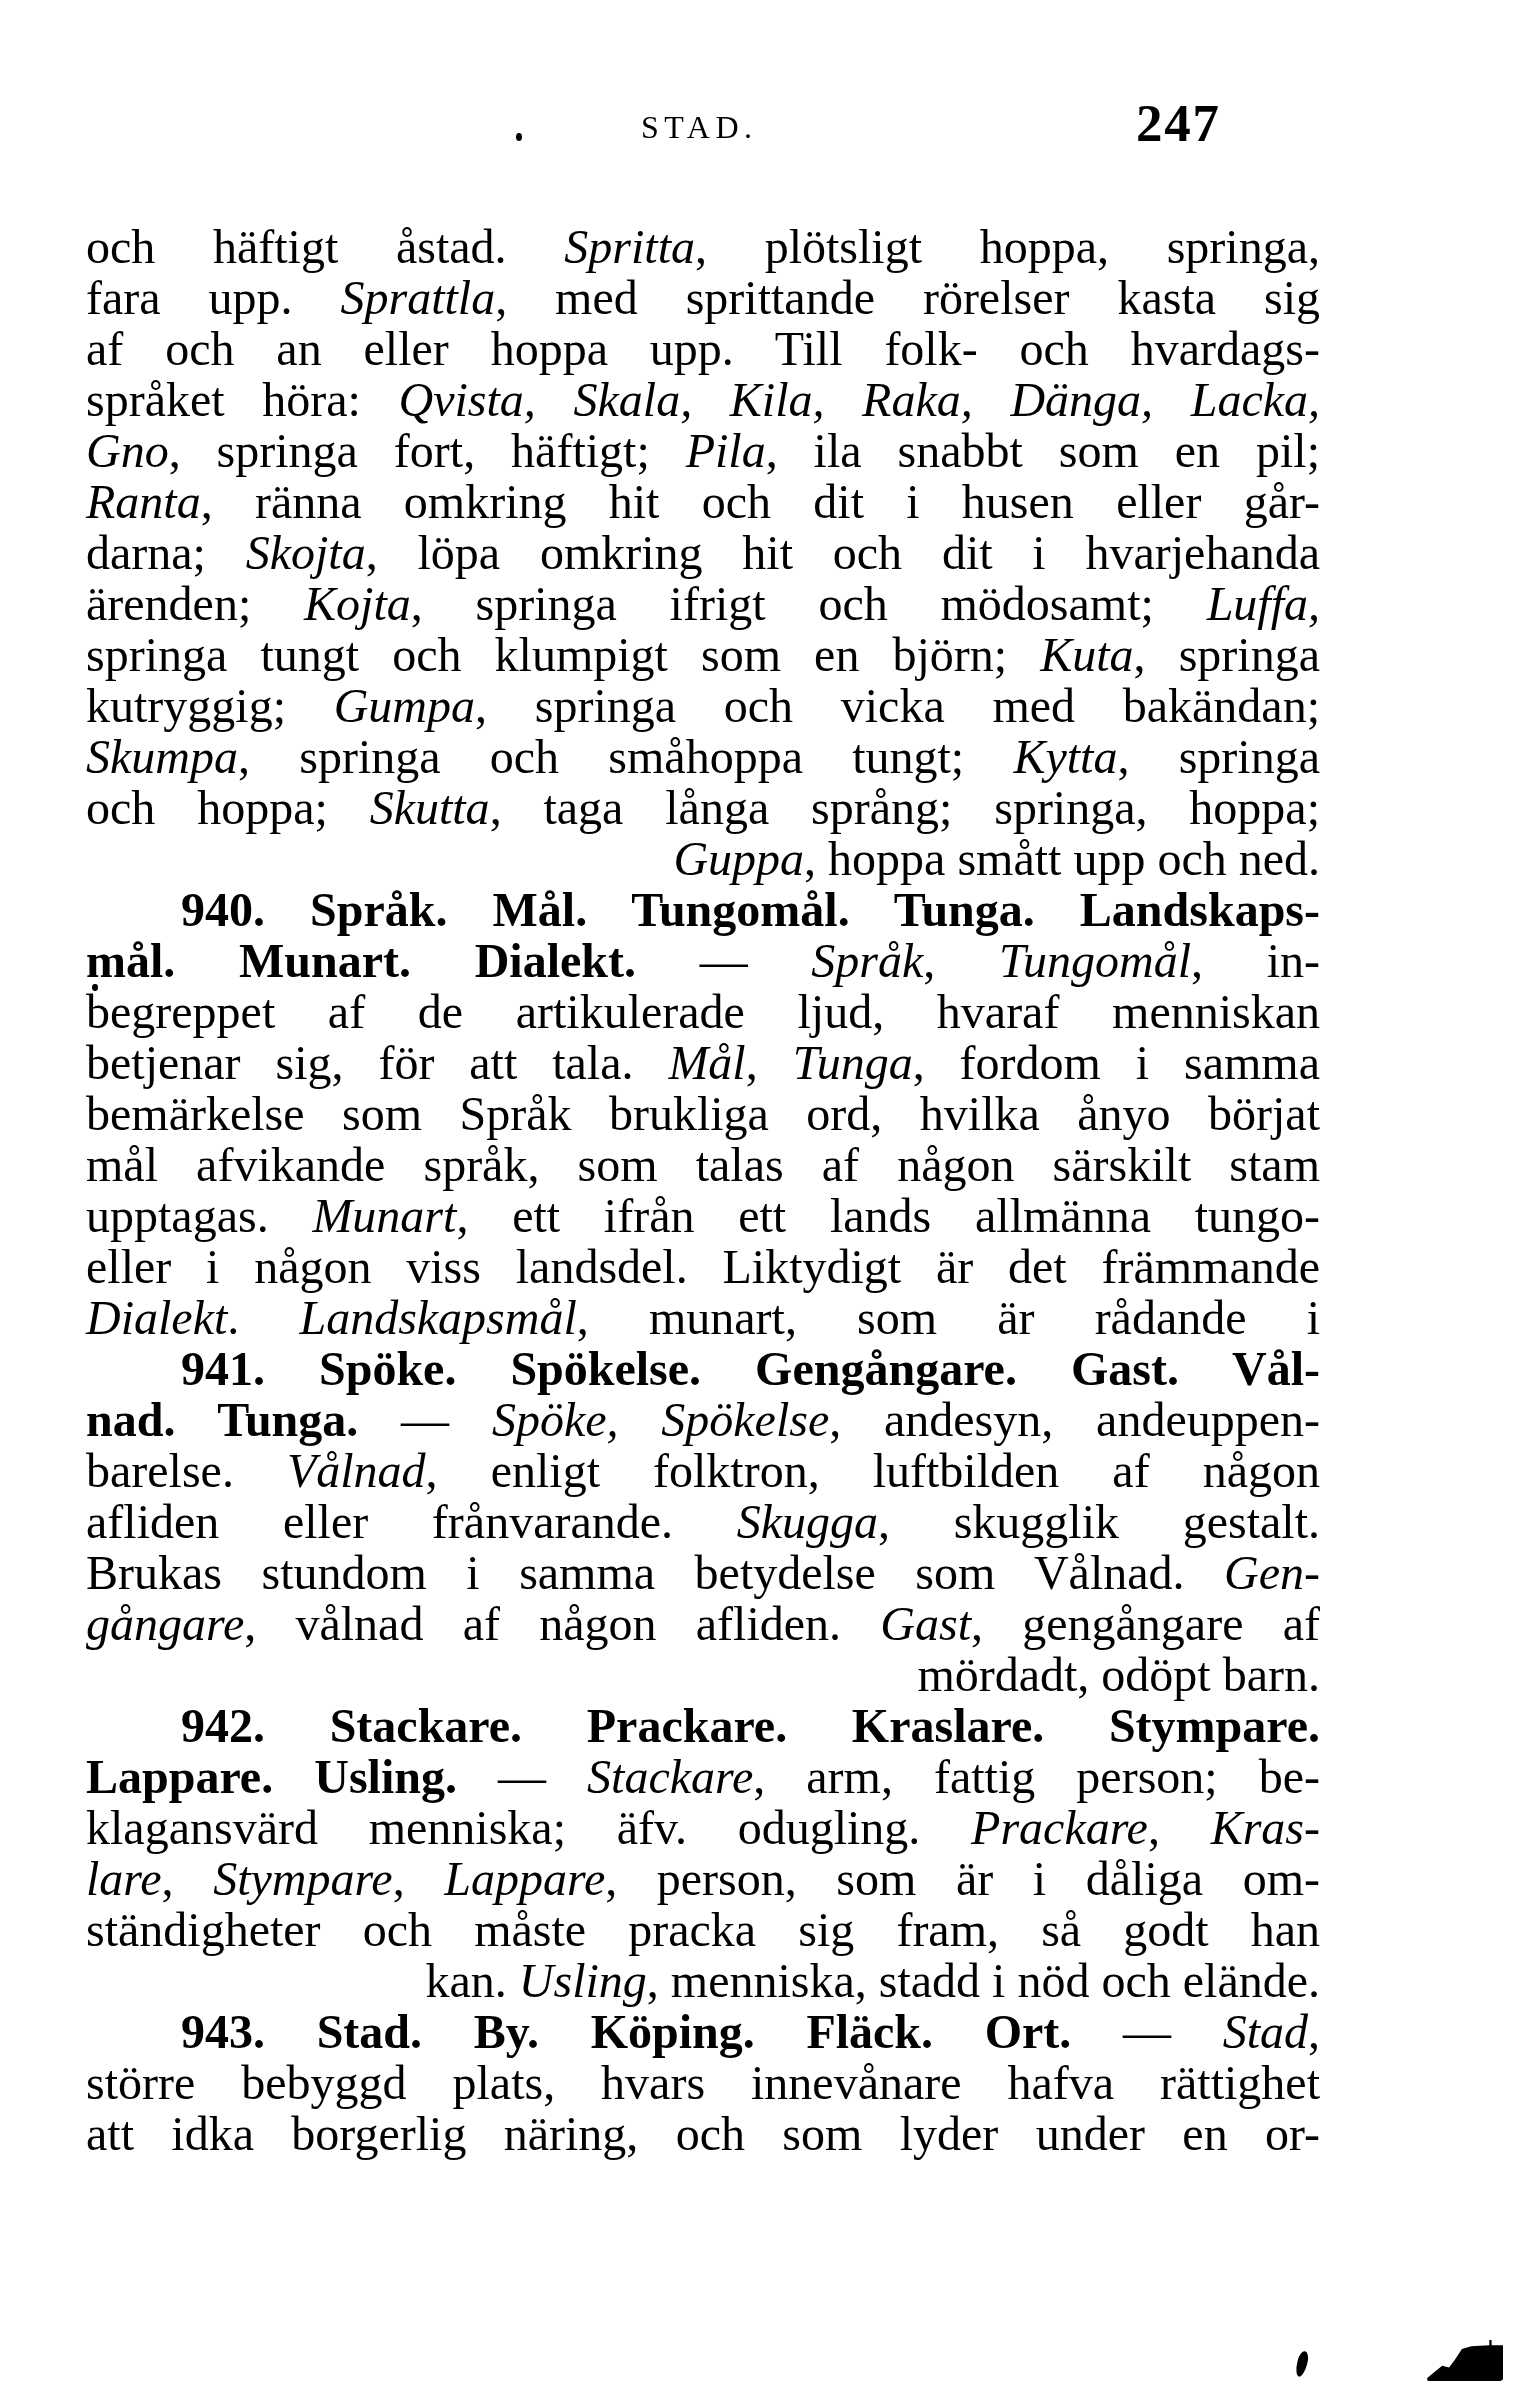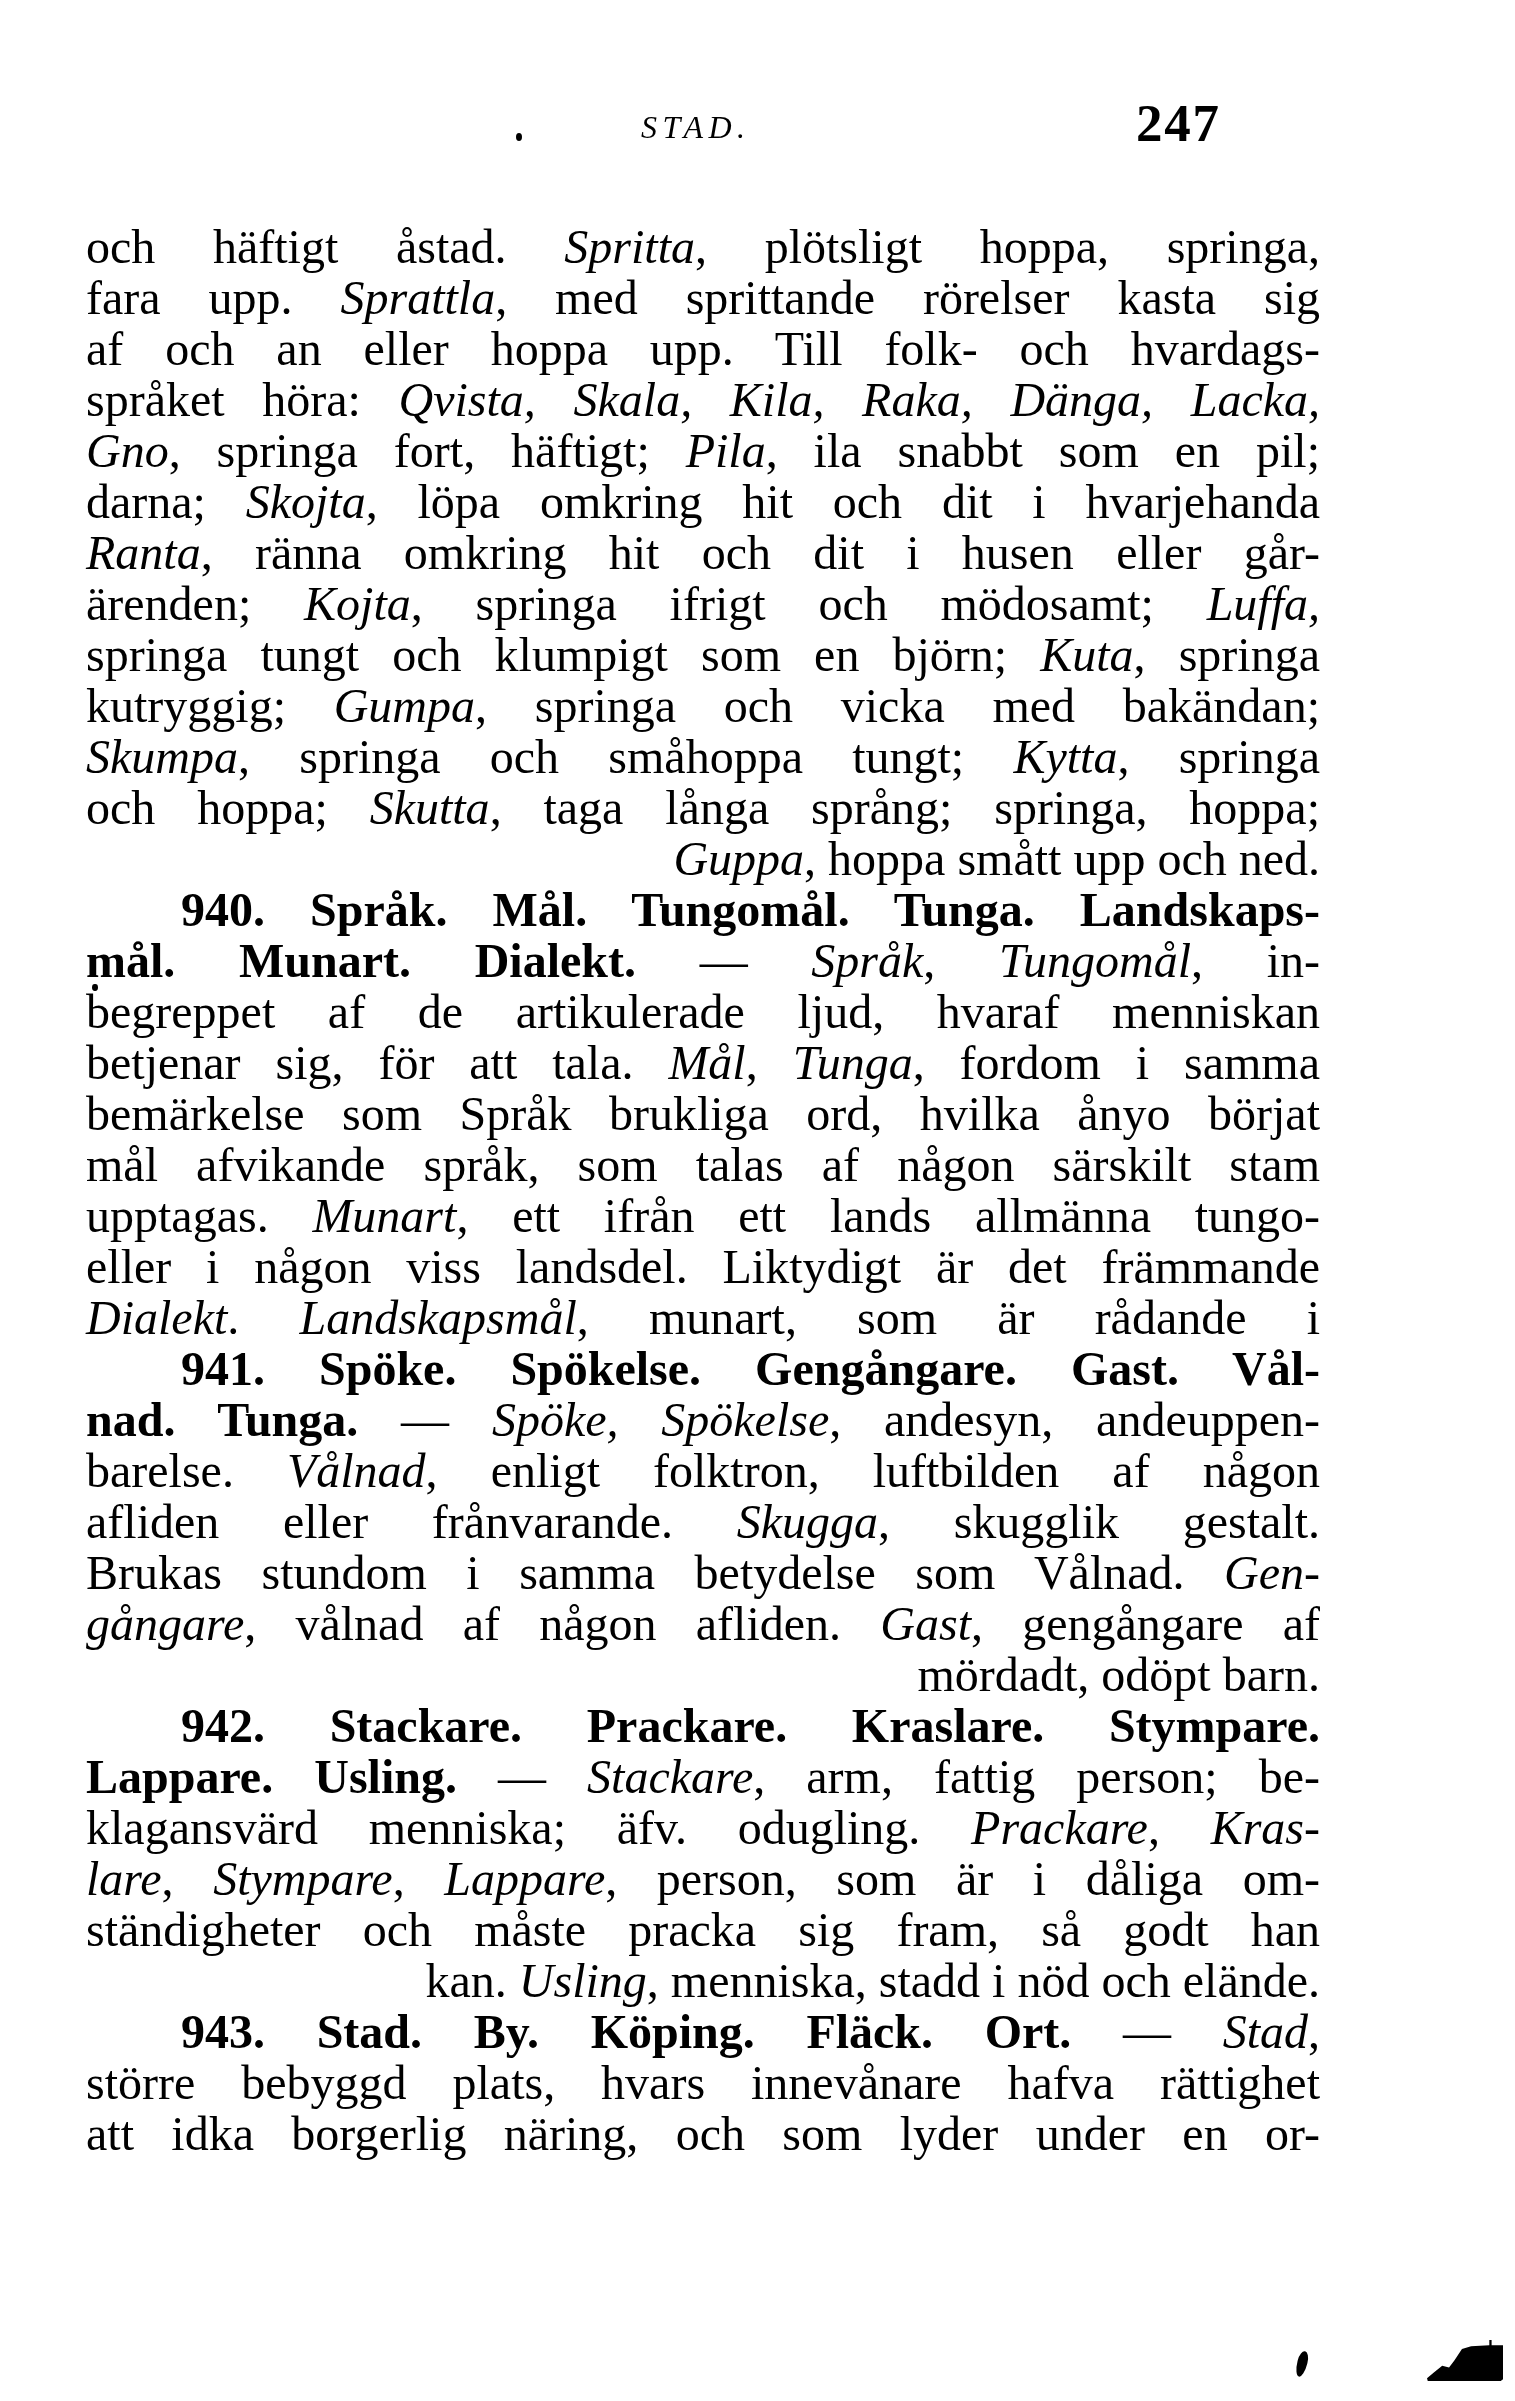--- a/index.html
+++ b/index.html
@@ -13,21 +13,20 @@
     overflow: hidden;
   }
   .running-title {
     position: absolute;
     left: 641px;
     top: 111px;
     font-size: 32px;
     line-height: 1;
     letter-spacing: 5.5px;
     white-space: nowrap;
-    font-style: italic;
   }
   .page-number {
     position: absolute;
     left: 1136px;
     top: 97px;
     font-size: 53px;
     line-height: 1;
     font-weight: bold;
     letter-spacing: 1.8px;
     white-space: nowrap;
@@ -81,22 +80,22 @@
 <div class="page">
   <div class="running-title">STAD.</div>
   <div class="page-number">247</div>
 
   <div class="text-body">
       <div class="line j"><span class="s-n">och häftigt åstad. </span><span class="s-i">Spritta</span><span class="s-n">, plötsligt hoppa, springa,</span></div>
       <div class="line j"><span class="s-n">fara upp. </span><span class="s-i">Sprattla</span><span class="s-n">, med sprittande rörelser kasta sig</span></div>
       <div class="line j"><span class="s-n">af och an eller hoppa upp. Till folk- och hvardags-</span></div>
       <div class="line j"><span class="s-n">språket höra: </span><span class="s-i">Qvista, Skala, Kila, Raka, Dänga, Lacka,</span></div>
       <div class="line j"><span class="s-i">Gno</span><span class="s-n">, springa fort, häftigt; </span><span class="s-i">Pila</span><span class="s-n">, ila snabbt som en pil;</span></div>
+      <div class="line j"><span class="s-i">Ranta</span><span class="s-n">, ränna omkring hit och dit i husen eller går-</span></div>
       <div class="line j"><span class="s-n">darna; </span><span class="s-i">Skojta</span><span class="s-n">, löpa omkring hit och dit i hvarjehanda</span></div>
-      <div class="line j"><span class="s-i">Ranta</span><span class="s-n">, ränna omkring hit och dit i husen eller går-</span></div>
       <div class="line j"><span class="s-n">ärenden; </span><span class="s-i">Kojta</span><span class="s-n">, springa ifrigt och mödosamt; </span><span class="s-i">Luffa,</span></div>
       <div class="line j"><span class="s-n">springa tungt och klumpigt som en björn; </span><span class="s-i">Kuta</span><span class="s-n">, springa</span></div>
       <div class="line j"><span class="s-n">kutryggig; </span><span class="s-i">Gumpa</span><span class="s-n">, springa och vicka med bakändan;</span></div>
       <div class="line j"><span class="s-i">Skumpa</span><span class="s-n">, springa och småhoppa tungt; </span><span class="s-i">Kytta</span><span class="s-n">, springa</span></div>
       <div class="line j"><span class="s-n">och hoppa; </span><span class="s-i">Skutta</span><span class="s-n">, taga långa språng; springa, hoppa;</span></div>
       <div class="line"><span class="s-i">Guppa</span><span class="s-n">, hoppa smått upp och ned.</span></div>
       <div class="line j ind"><span class="s-b">940. Språk. Mål. Tungomål. Tunga. Landskaps-</span></div>
       <div class="line j"><span class="s-b">mål. Munart. Dialekt.</span><span class="s-n"> — </span><span class="s-i">Språk</span><span class="s-n">, </span><span class="s-i">Tungomål</span><span class="s-n">, in-</span></div>
       <div class="line j"><span class="s-n">begreppet af de artikulerade ljud, hvaraf menniskan</span></div>
       <div class="line j"><span class="s-n">betjenar sig, för att tala. </span><span class="s-i">Mål</span><span class="s-n">, </span><span class="s-i">Tunga</span><span class="s-n">, fordom i samma</span></div>

